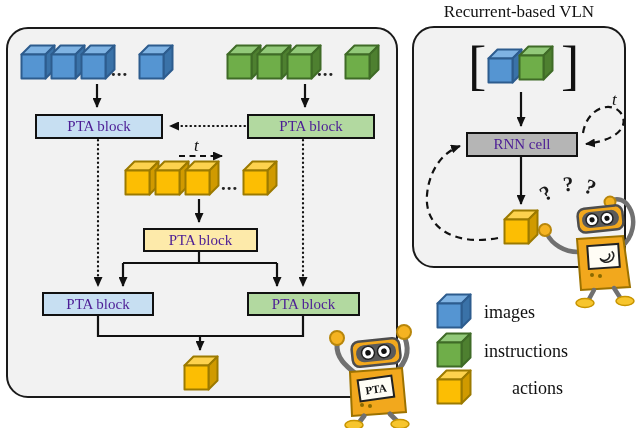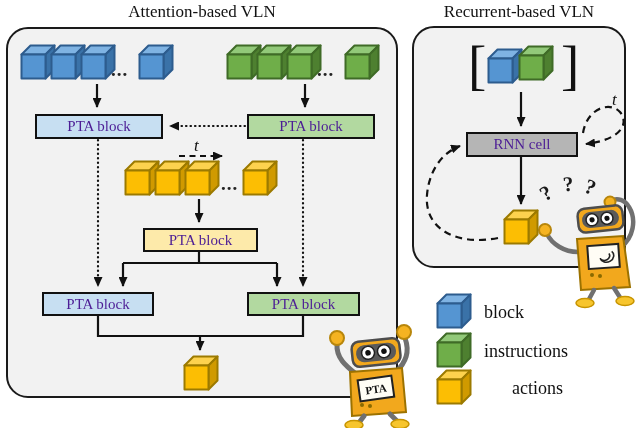--- a/index.html
+++ b/index.html
@@ -129,21 +129,20 @@
       <circle cx="600" cy="276" r="2" fill="#8a6a00"></circle>
       <line x1="594" y1="290" x2="588" y2="301" stroke="#707070" stroke-width="4.5" stroke-linecap="round"></line>
       <line x1="614" y1="288" x2="621" y2="299" stroke="#707070" stroke-width="4.5" stroke-linecap="round"></line>
       <ellipse cx="585" cy="303" rx="9" ry="4.5" fill="#f7c52d" stroke="#c79400" stroke-width="1.5"></ellipse>
       <ellipse cx="625" cy="301" rx="9" ry="4.5" fill="#f7c52d" stroke="#c79400" stroke-width="1.5"></ellipse>
     </g>
   </svg>
 
   <div class="layer-content">
 
-    <div class="title" style="left:6px; top:2px; width:392px;">Attention-based VLN</div>
     <div class="title" style="left:412px; top:2px; width:214px;">Recurrent-based VLN</div>
 
     <svg class="cube cube-blue" style="left:20px; top:44px;">
         <use href="#cubeSym"></use>
       </svg>
     <svg class="cube cube-blue" style="left:50px; top:44px;">
         <use href="#cubeSym"></use>
       </svg>
     <svg class="cube cube-blue" style="left:80px; top:44px;">
         <use href="#cubeSym"></use>
@@ -210,21 +209,21 @@
         <use href="#cubeSym"></use>
       </svg>
 
     <span class="qmark" style="left:541px; top:183px; transform:rotate(-32deg);">?</span>
     <span class="qmark" style="left:563px; top:174px; transform:rotate(-6deg);">?</span>
     <span class="qmark" style="left:585px; top:177px; transform:rotate(20deg);">?</span>
 
     <svg class="cube cube-blue" style="left:436px; top:293px;">
         <use href="#cubeSym"></use>
       </svg>
-    <div class="legend-label" style="left:484px; top:303px;">block</div>
+    <div class="legend-label" style="left:484px; top:303px;">images</div>
     <svg class="cube cube-green" style="left:436px; top:332px;">
         <use href="#cubeSym"></use>
       </svg>
     <div class="legend-label" style="left:484px; top:342px;">instructions</div>
     <svg class="cube cube-yellow" style="left:436px; top:369px;">
         <use href="#cubeSym"></use>
       </svg>
     <div class="legend-label" style="left:484px; top:379px;margin-left:28px;">actions</div>
 
   </div>

